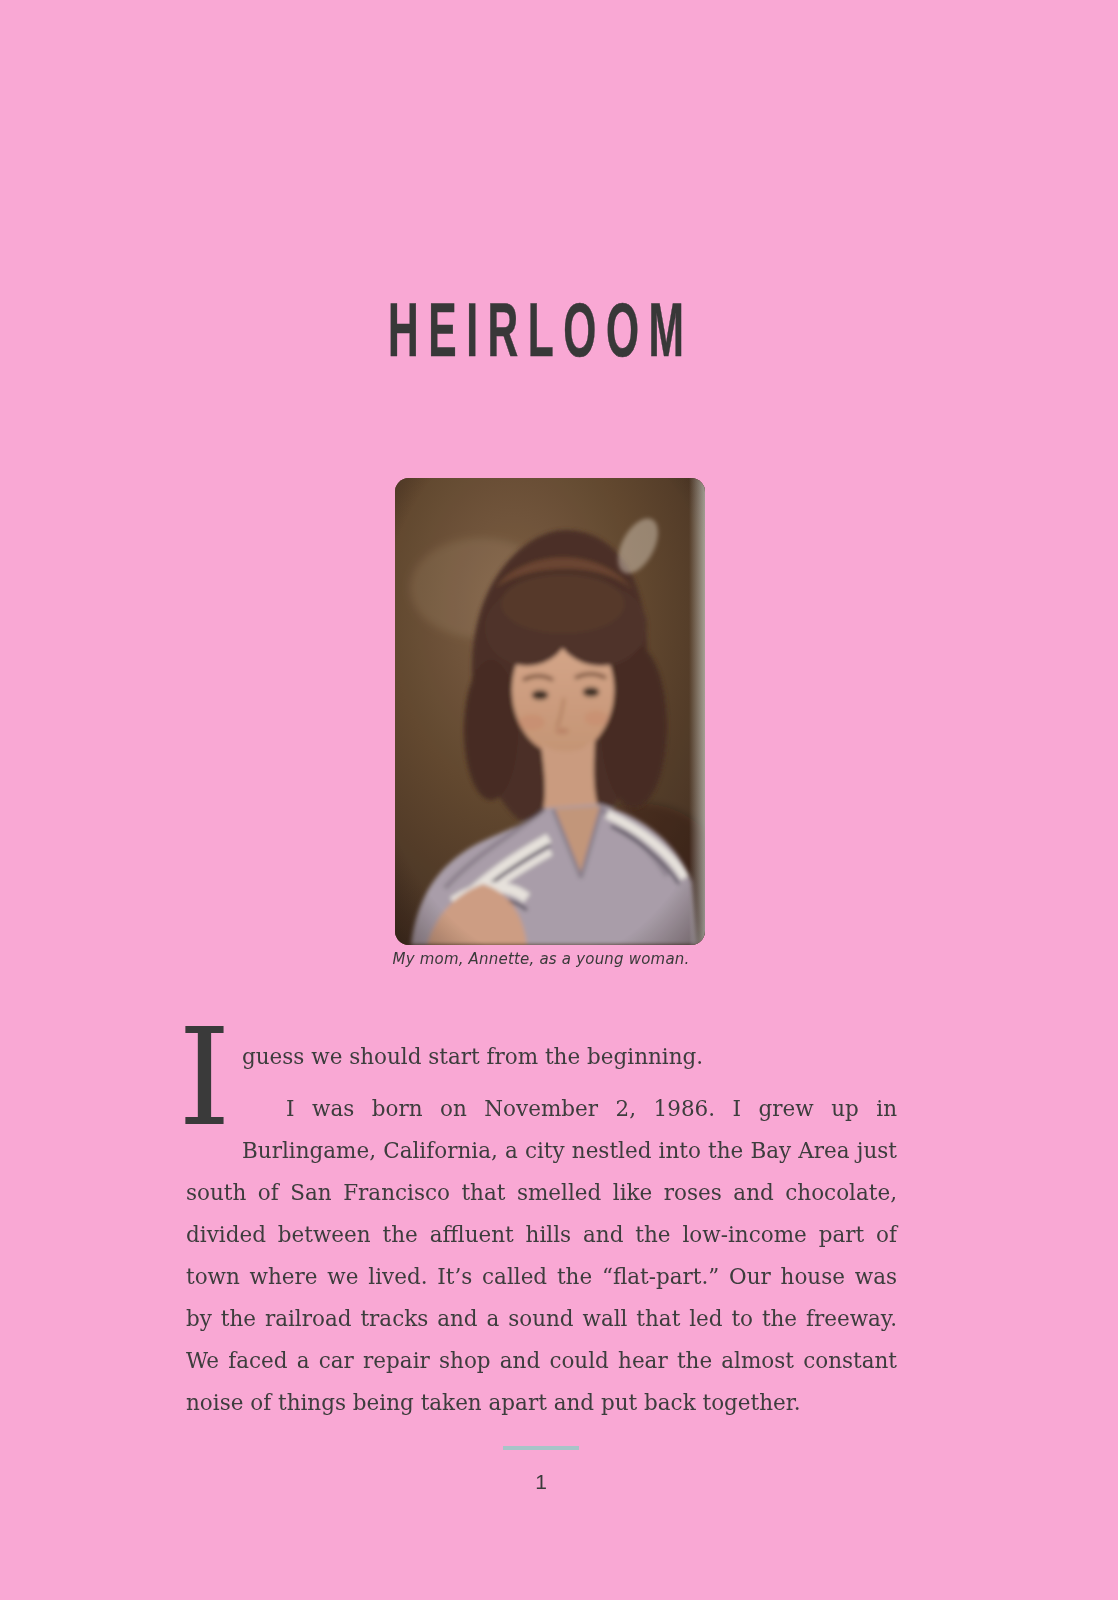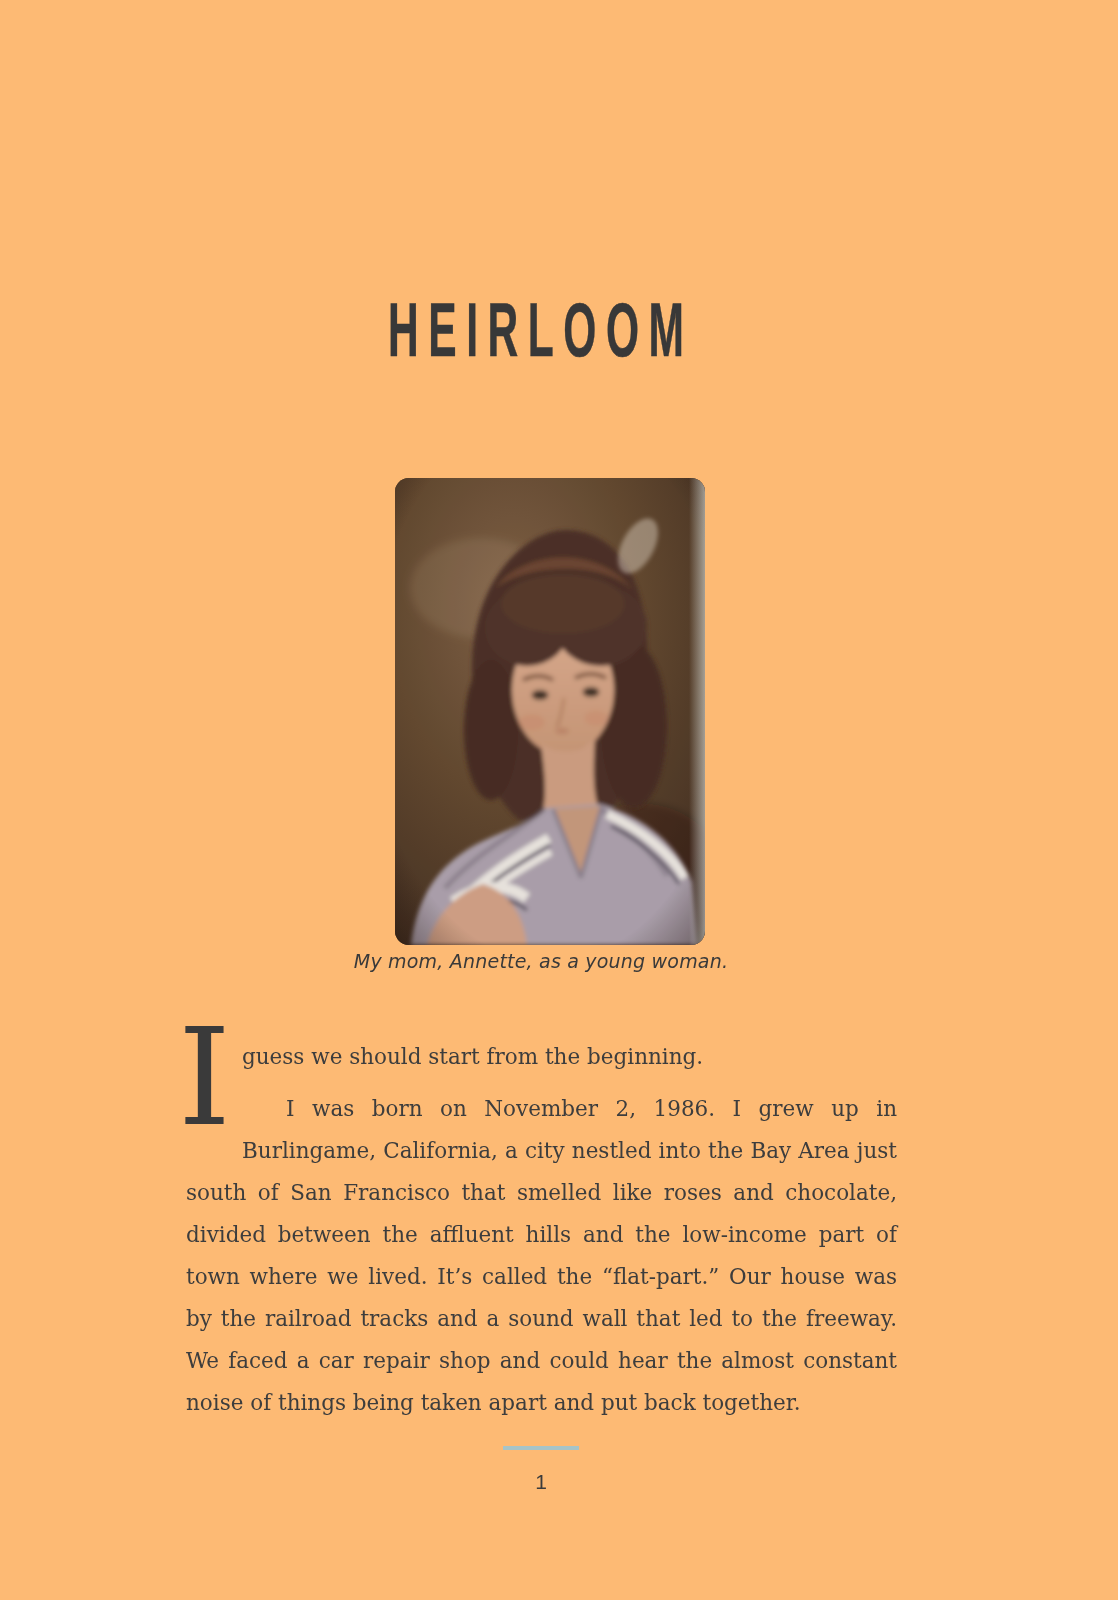--- a/index.html
+++ b/index.html
@@ -1,21 +1,21 @@
 <!DOCTYPE html>
 <html><head>
 <meta charset="utf-8">
 <style>
   * { margin: 0; padding: 0; box-sizing: border-box; }
   html, body { background: #ffffff; }
   .page {
     position: relative;
     width: 1118px;
     height: 1600px;
-    background: #fdba74;
+    background: #f9a8d4;
     overflow: hidden;
     font-family: "DejaVu Serif", serif;
   }
   
   .title-wrap {
     position: absolute;
     top: 292px;
     left: 176px;
     width: 730px;
     text-align: center;
@@ -49,21 +49,21 @@
   .photo-frame svg { display: block; width: 100%; height: 100%; }
   
   .caption {
     position: absolute;
     top: 950px;
     left: 176px;
     width: 730px;
     text-align: center;
     font-family: "DejaVu Sans", sans-serif;
     font-style: italic;
-    font-size: 19px;
+    font-size: 15px;
     color: #3a3a3a;
     letter-spacing: 0.2px;
   }
   
   .body-text {
     position: absolute;
     top: 1026px;
     left: 176px;
     width: 731px;
     font-family: "DejaVu Serif", serif;

